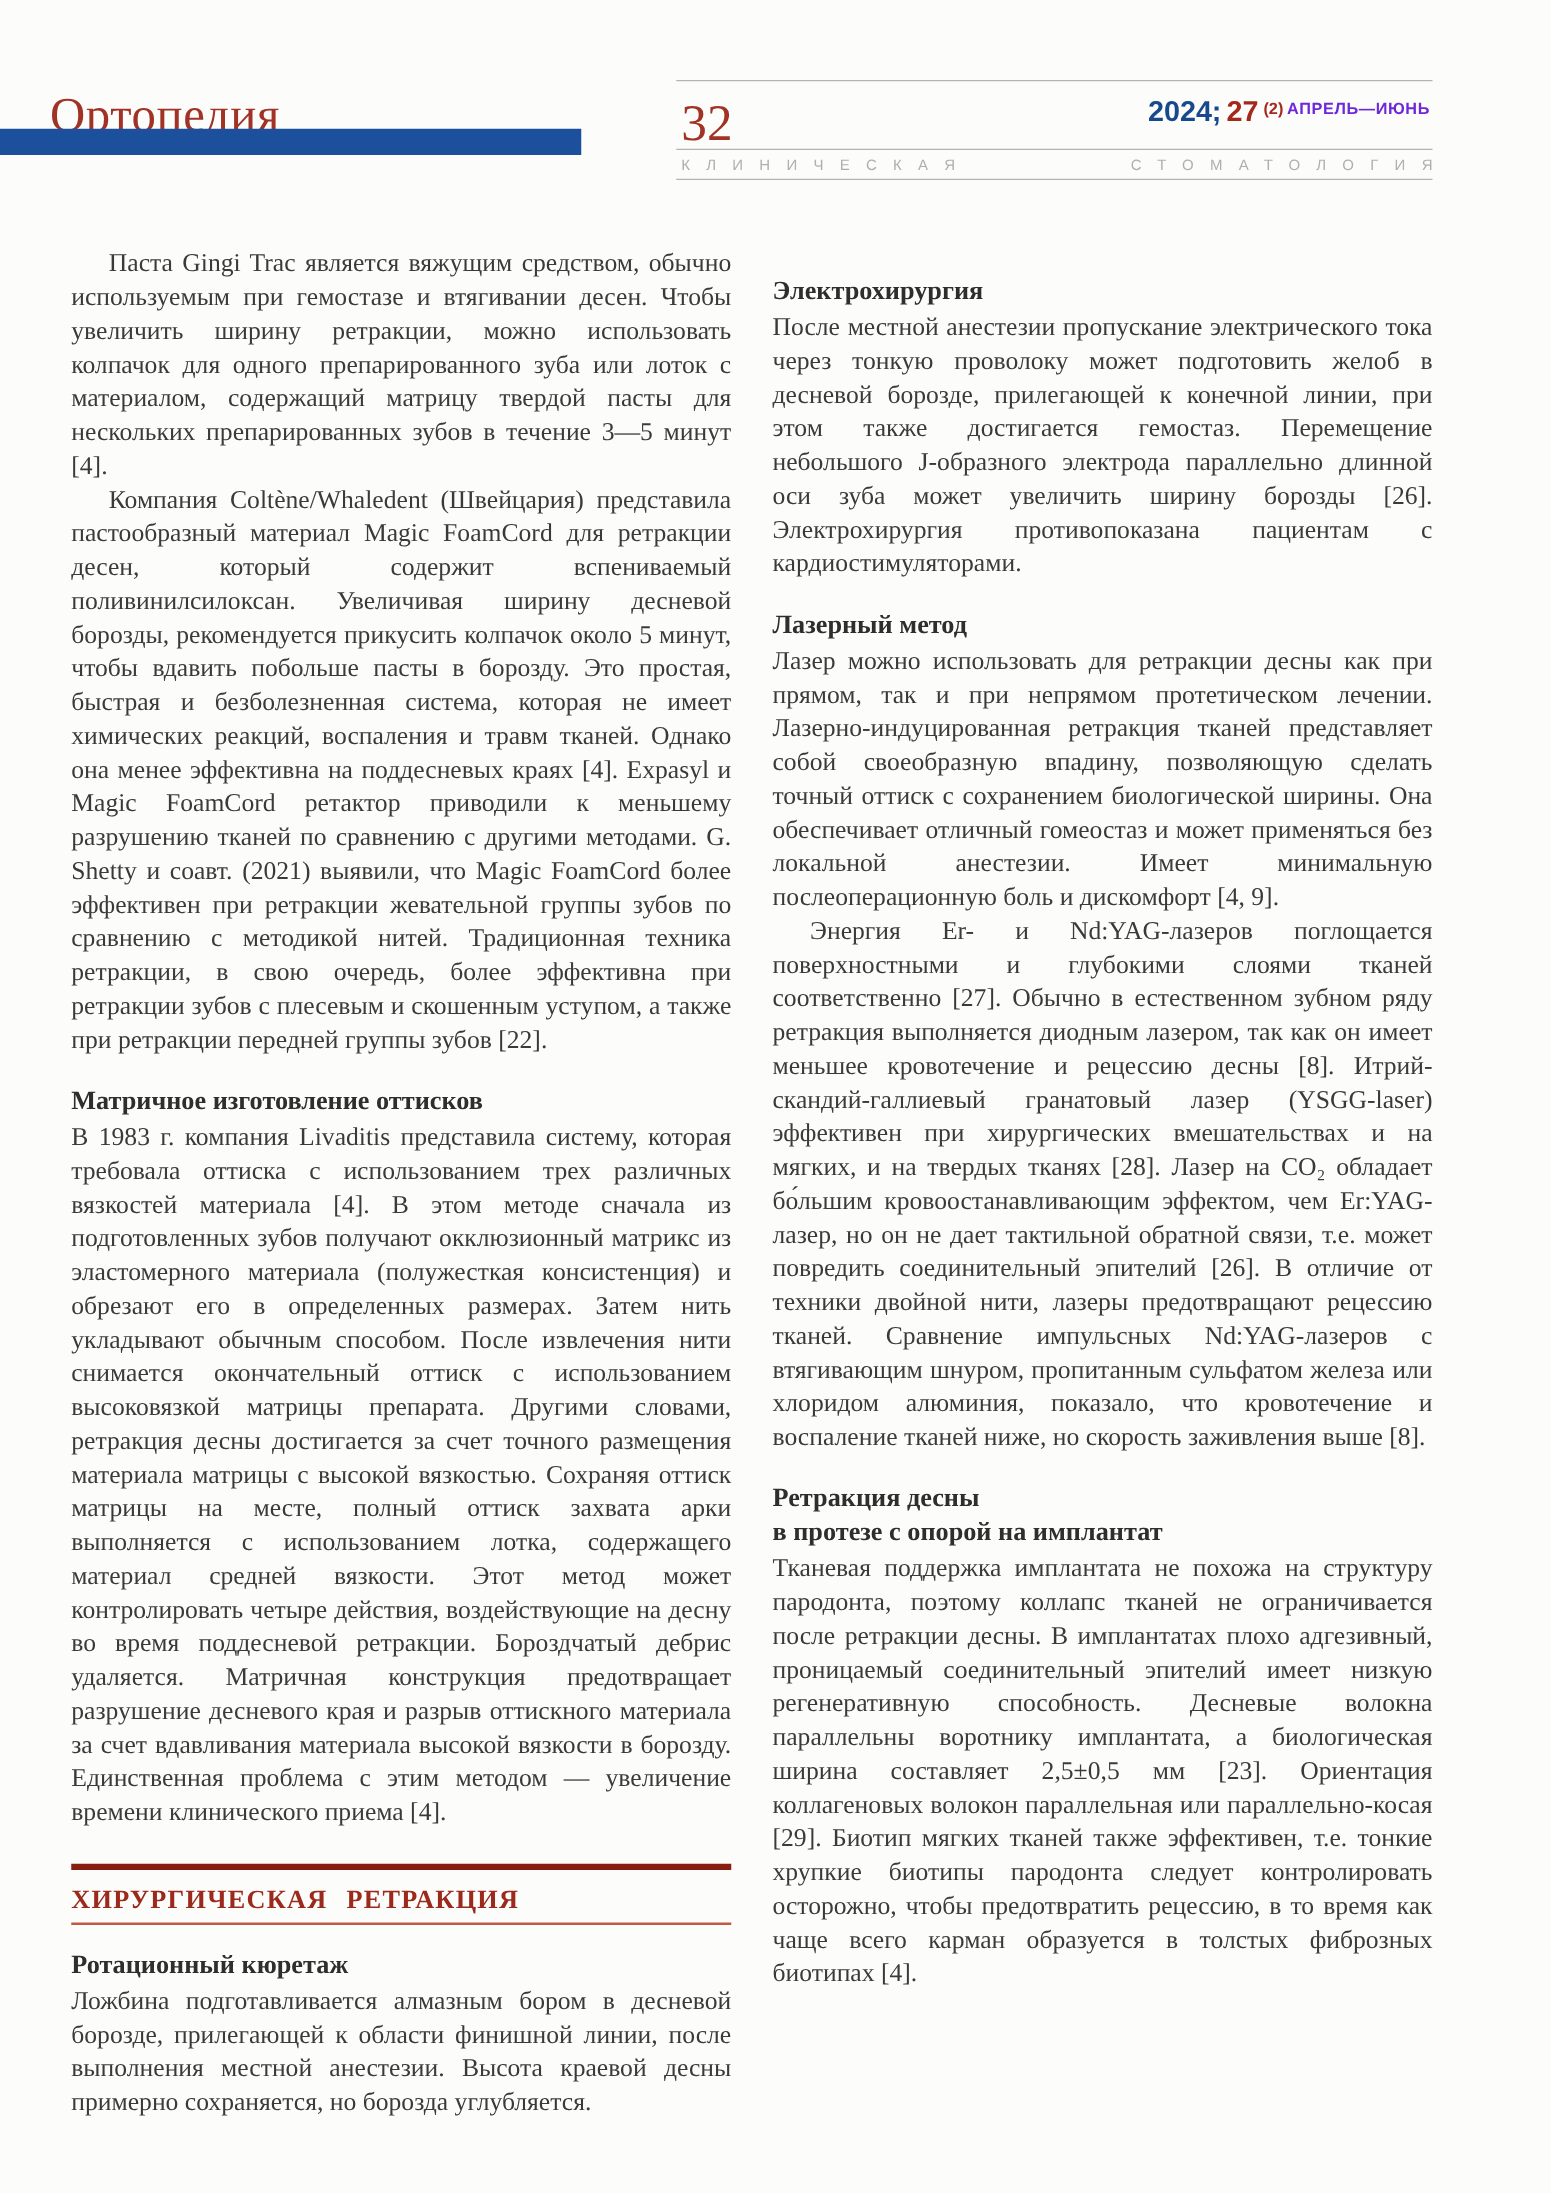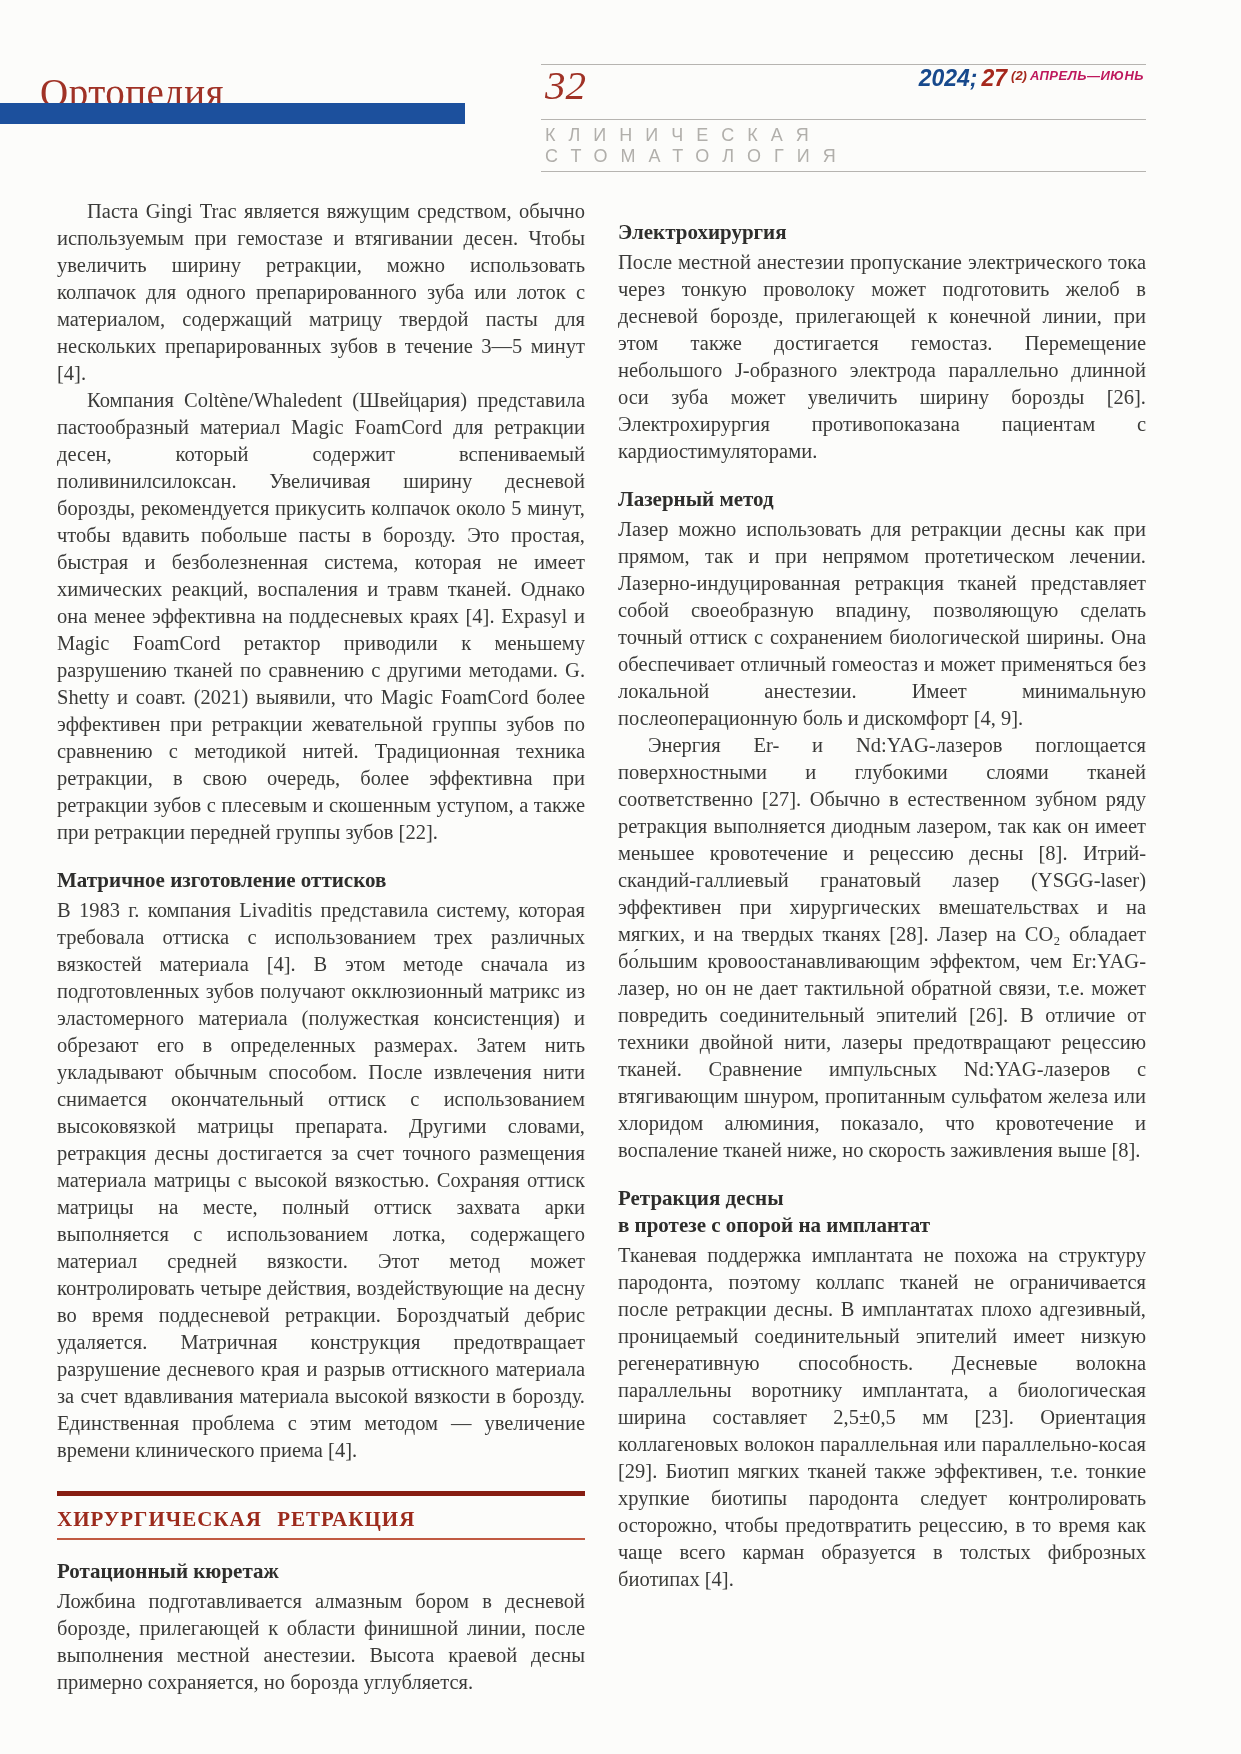--- a/index.html
+++ b/index.html
@@ -13,38 +13,38 @@
     position:absolute;left:40px;top:50px;
     font-size:39px;color:#a03226;letter-spacing:.5px;margin-top:20px;
   }
   .blue-bar{
     position:absolute;left:0;top:103px;width:465px;height:21px;
     background:#1c509d;
   }
   .header-right{position:absolute;left:541px;top:64px;width:605px;}
   .hline{border-top:1px solid #b6b4b0;height:0;}
   .head-row{
-    display:flex;justify-content:space-between;
-    height:54px;padding:0 2px;font-style:italic;
+    display:flex;justify-content:space-between;align-items:flex-end;
+    height:54px;padding:0 2px;
   }
   .page-number{font-size:41px;color:#a03226;line-height:1;padding-left:2px;}
   .issue{
     font-family:"Liberation Sans","DejaVu Sans",sans-serif;
     font-weight:bold;white-space:nowrap;padding-bottom:16px;
   }
   .issue .yr{color:#17498c;font-size:23px;}
   .issue .vol{color:#a5281c;font-size:23px;margin-left:4px;}
   .issue .sup-group{position:relative;top:-6px;margin-left:4px;}
   .issue .num{color:#a5281c;font-size:13px;}
-  .issue .months{color:#be185d;font-size:13px;margin-left:3px;letter-spacing:.5px;}
+  .issue .months{color:#6d28d9;font-size:13px;margin-left:3px;letter-spacing:.5px;}
   .journal-title{
     display:flex;justify-content:space-between;
     font-family:"Liberation Sans","DejaVu Sans",sans-serif;
-    color:#b1afab;font-size:18px;letter-spacing:13px;
-    padding:5px 0 4px 4px;margin-right:-13px;flex-direction:column;
+    color:#b1afab;font-size:12px;letter-spacing:13px;
+    padding:5px 0 4px 4px;margin-right:-13px;
   }
   
   .columns{
     position:absolute;left:57px;top:198px;width:1089px;
     display:flex;gap:33px;
   }
   .col{
     width:528px;text-align:justify;
     font-size:20.5px;line-height:27px;
   }

